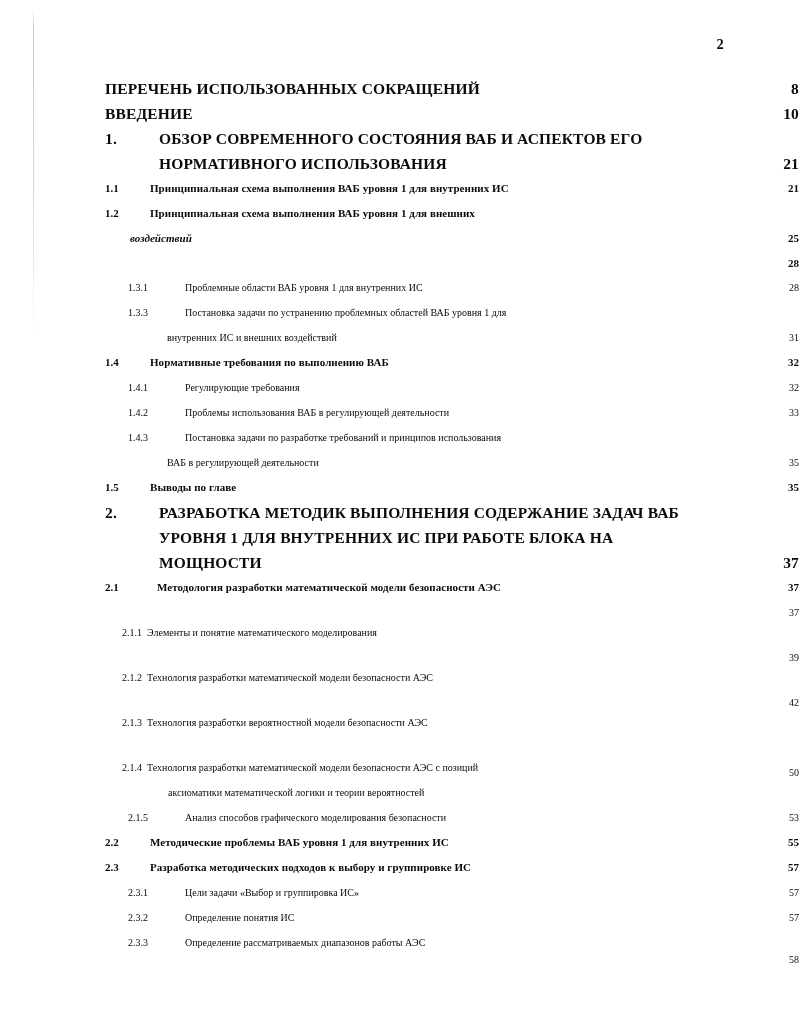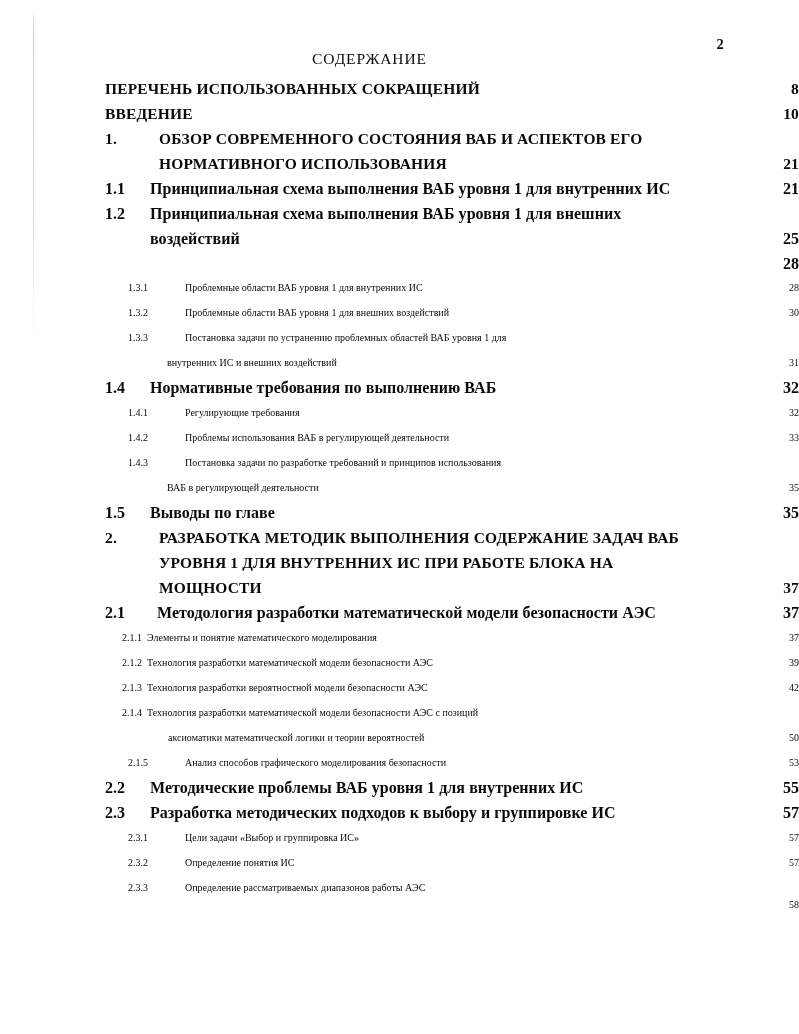--- a/index.html
+++ b/index.html
@@ -125,63 +125,62 @@
     line-height: 25px;
     padding-right: 84px;
   }
   .lvl-chapter .num { width: 54px; }
   .lvl-chapter .cont { margin-left: 54px; }
   .lvl-chapter .entry-line { min-height: 25px; }
 
   
   .lvl-section {
     margin-left: 105px;
-    font-size: 16px;
+    font-size: 11px;
     font-weight: 700;
     letter-spacing: 0.05px;
     line-height: 25px;
     padding-right: 84px;
   }
   .lvl-section .num { width: 45px; }
-  .lvl-section .cont { margin-left: 45px; }
+  .lvl-section .cont { margin-left: 25px; font-style: italic; }
   .lvl-section .entry-line { min-height: 25px; }
 
   
   .lvl-section.indent-wide .num { width: 52px; }
 
   
   .lvl-sub {
     margin-left: 128px;
     font-size: 10px;
     font-weight: 400;
     line-height: 25px;
     padding-right: 84px;
   }
   .lvl-sub .num { width: 57px; }
   .lvl-sub .cont { margin-left: 39px; }
   .lvl-sub .entry-line { min-height: 25px; }
 
   
   .lvl-sub.tight { margin-left: 122px; }
-  .lvl-sub.tight .num { width: auto; padding-right: 5px; }
+  .lvl-sub.tight .num { width: auto; padding-right: 5px; margin-top: 20px; }
   .lvl-sub.tight .cont { margin-left: 46px; }
 
   .pg.bold   { font-weight: 700; }
   .pg.normal { font-weight: 400; }
 </style>
 </head>
 <body>
 
 <div class="page">
 
   <div class="scan-line"></div>
 
   <div class="folio">2</div>
 
-  <div class="doc-title">СОДЕРЖАНИЕ</div>
 
   <div class="toc" id="toc-list">
       <div class="toc-entry lvl-front">
         <div class="entry-line">
           <span class="txt">ПЕРЕЧЕНЬ ИСПОЛЬЗОВАННЫХ СОКРАЩЕНИЙ</span>
         </div>
         <span class="pg bold" style="top: 0px;">8</span>
       </div>
       <div class="toc-entry lvl-front">
         <div class="entry-line">
@@ -214,27 +213,20 @@
       </div>
       <div class="toc-entry lvl-section">
         <span class="pg bold" style="top: 0px;">28</span>
       </div>
       <div class="toc-entry lvl-sub">
         <div class="entry-line">
           <span class="num">1.3.1</span>
           <span class="txt">Проблемные области ВАБ уровня 1 для внутренних ИС</span>
         </div>
         <span class="pg normal" style="top: 0px;">28</span>
-      </div>
-      <div class="toc-entry lvl-sub">
-        <div class="entry-line">
-          <span class="num">1.3.2</span>
-          <span class="txt">Проблемные области ВАБ уровня 1 для внешних воздействий</span>
-        </div>
-        <span class="pg normal" style="top: 0px;">30</span>
       </div>
       <div class="toc-entry lvl-sub">
         <div class="entry-line">
           <span class="num">1.3.3</span>
           <span class="txt">Постановка задачи по устранению проблемных областей ВАБ уровня 1 для</span>
         </div>
         <div class="cont">внутренних ИС и внешних воздействий</div>
         <span class="pg normal" style="top: 25px;">31</span>
       </div>
       <div class="toc-entry lvl-section">

